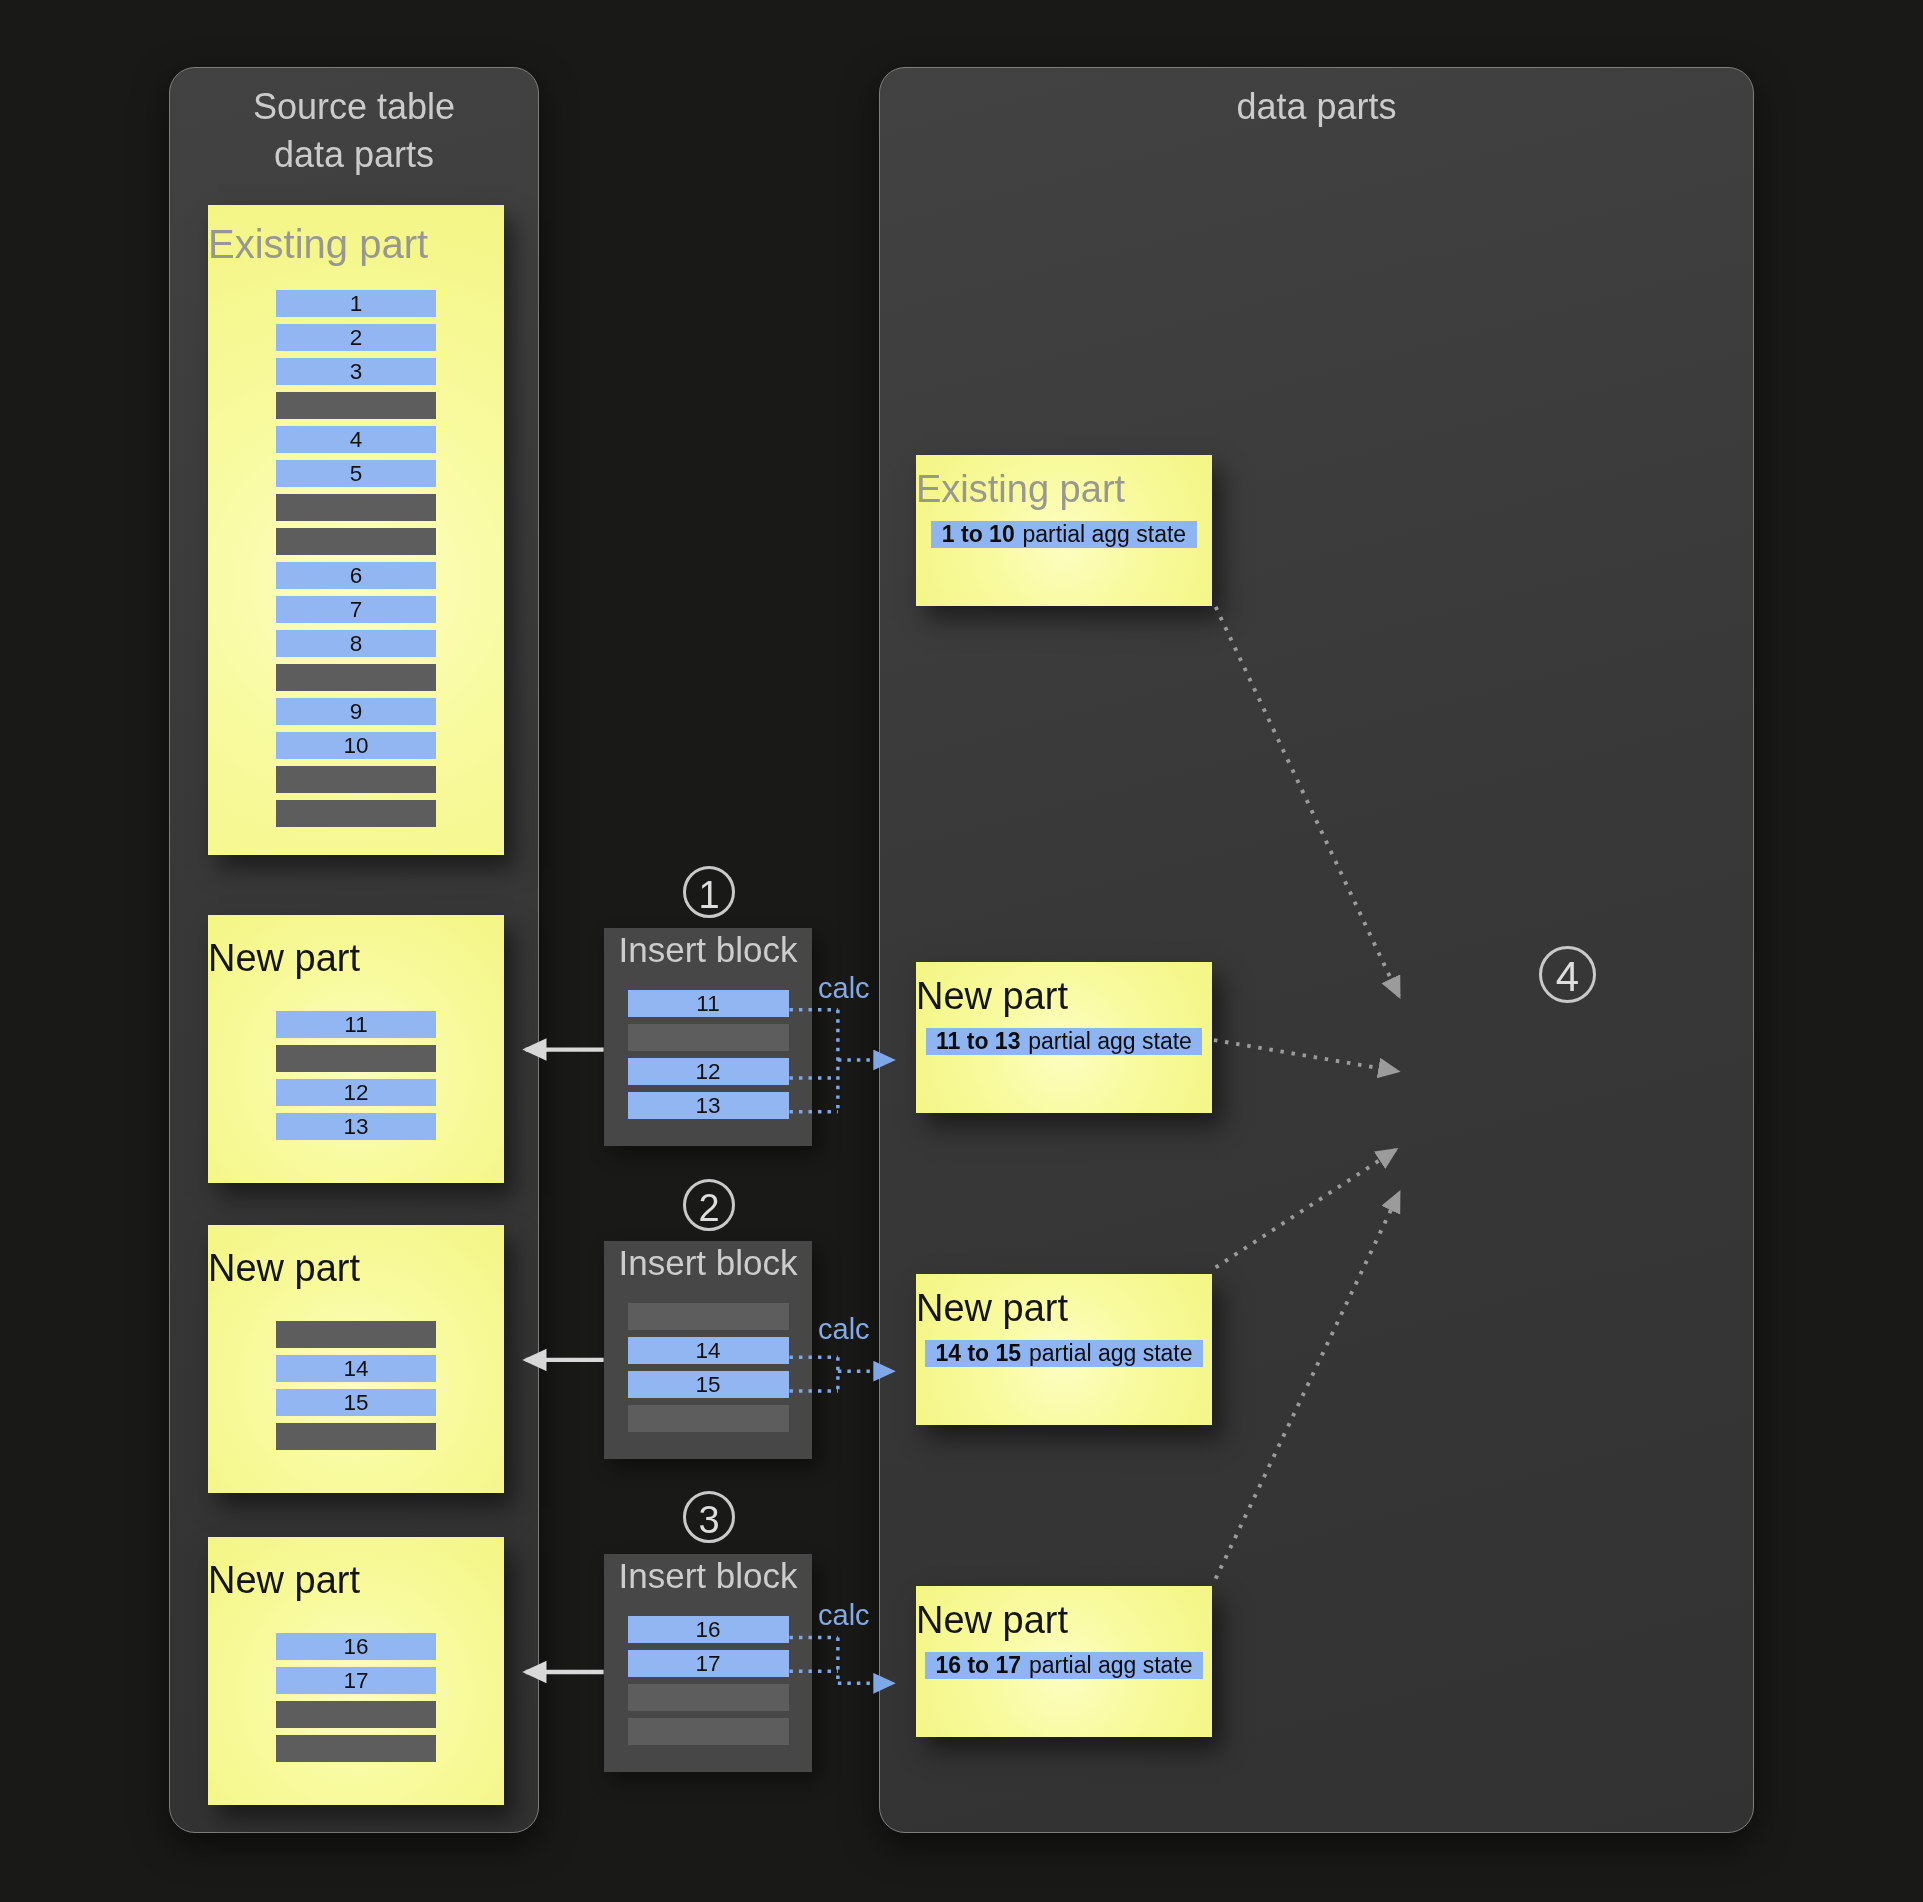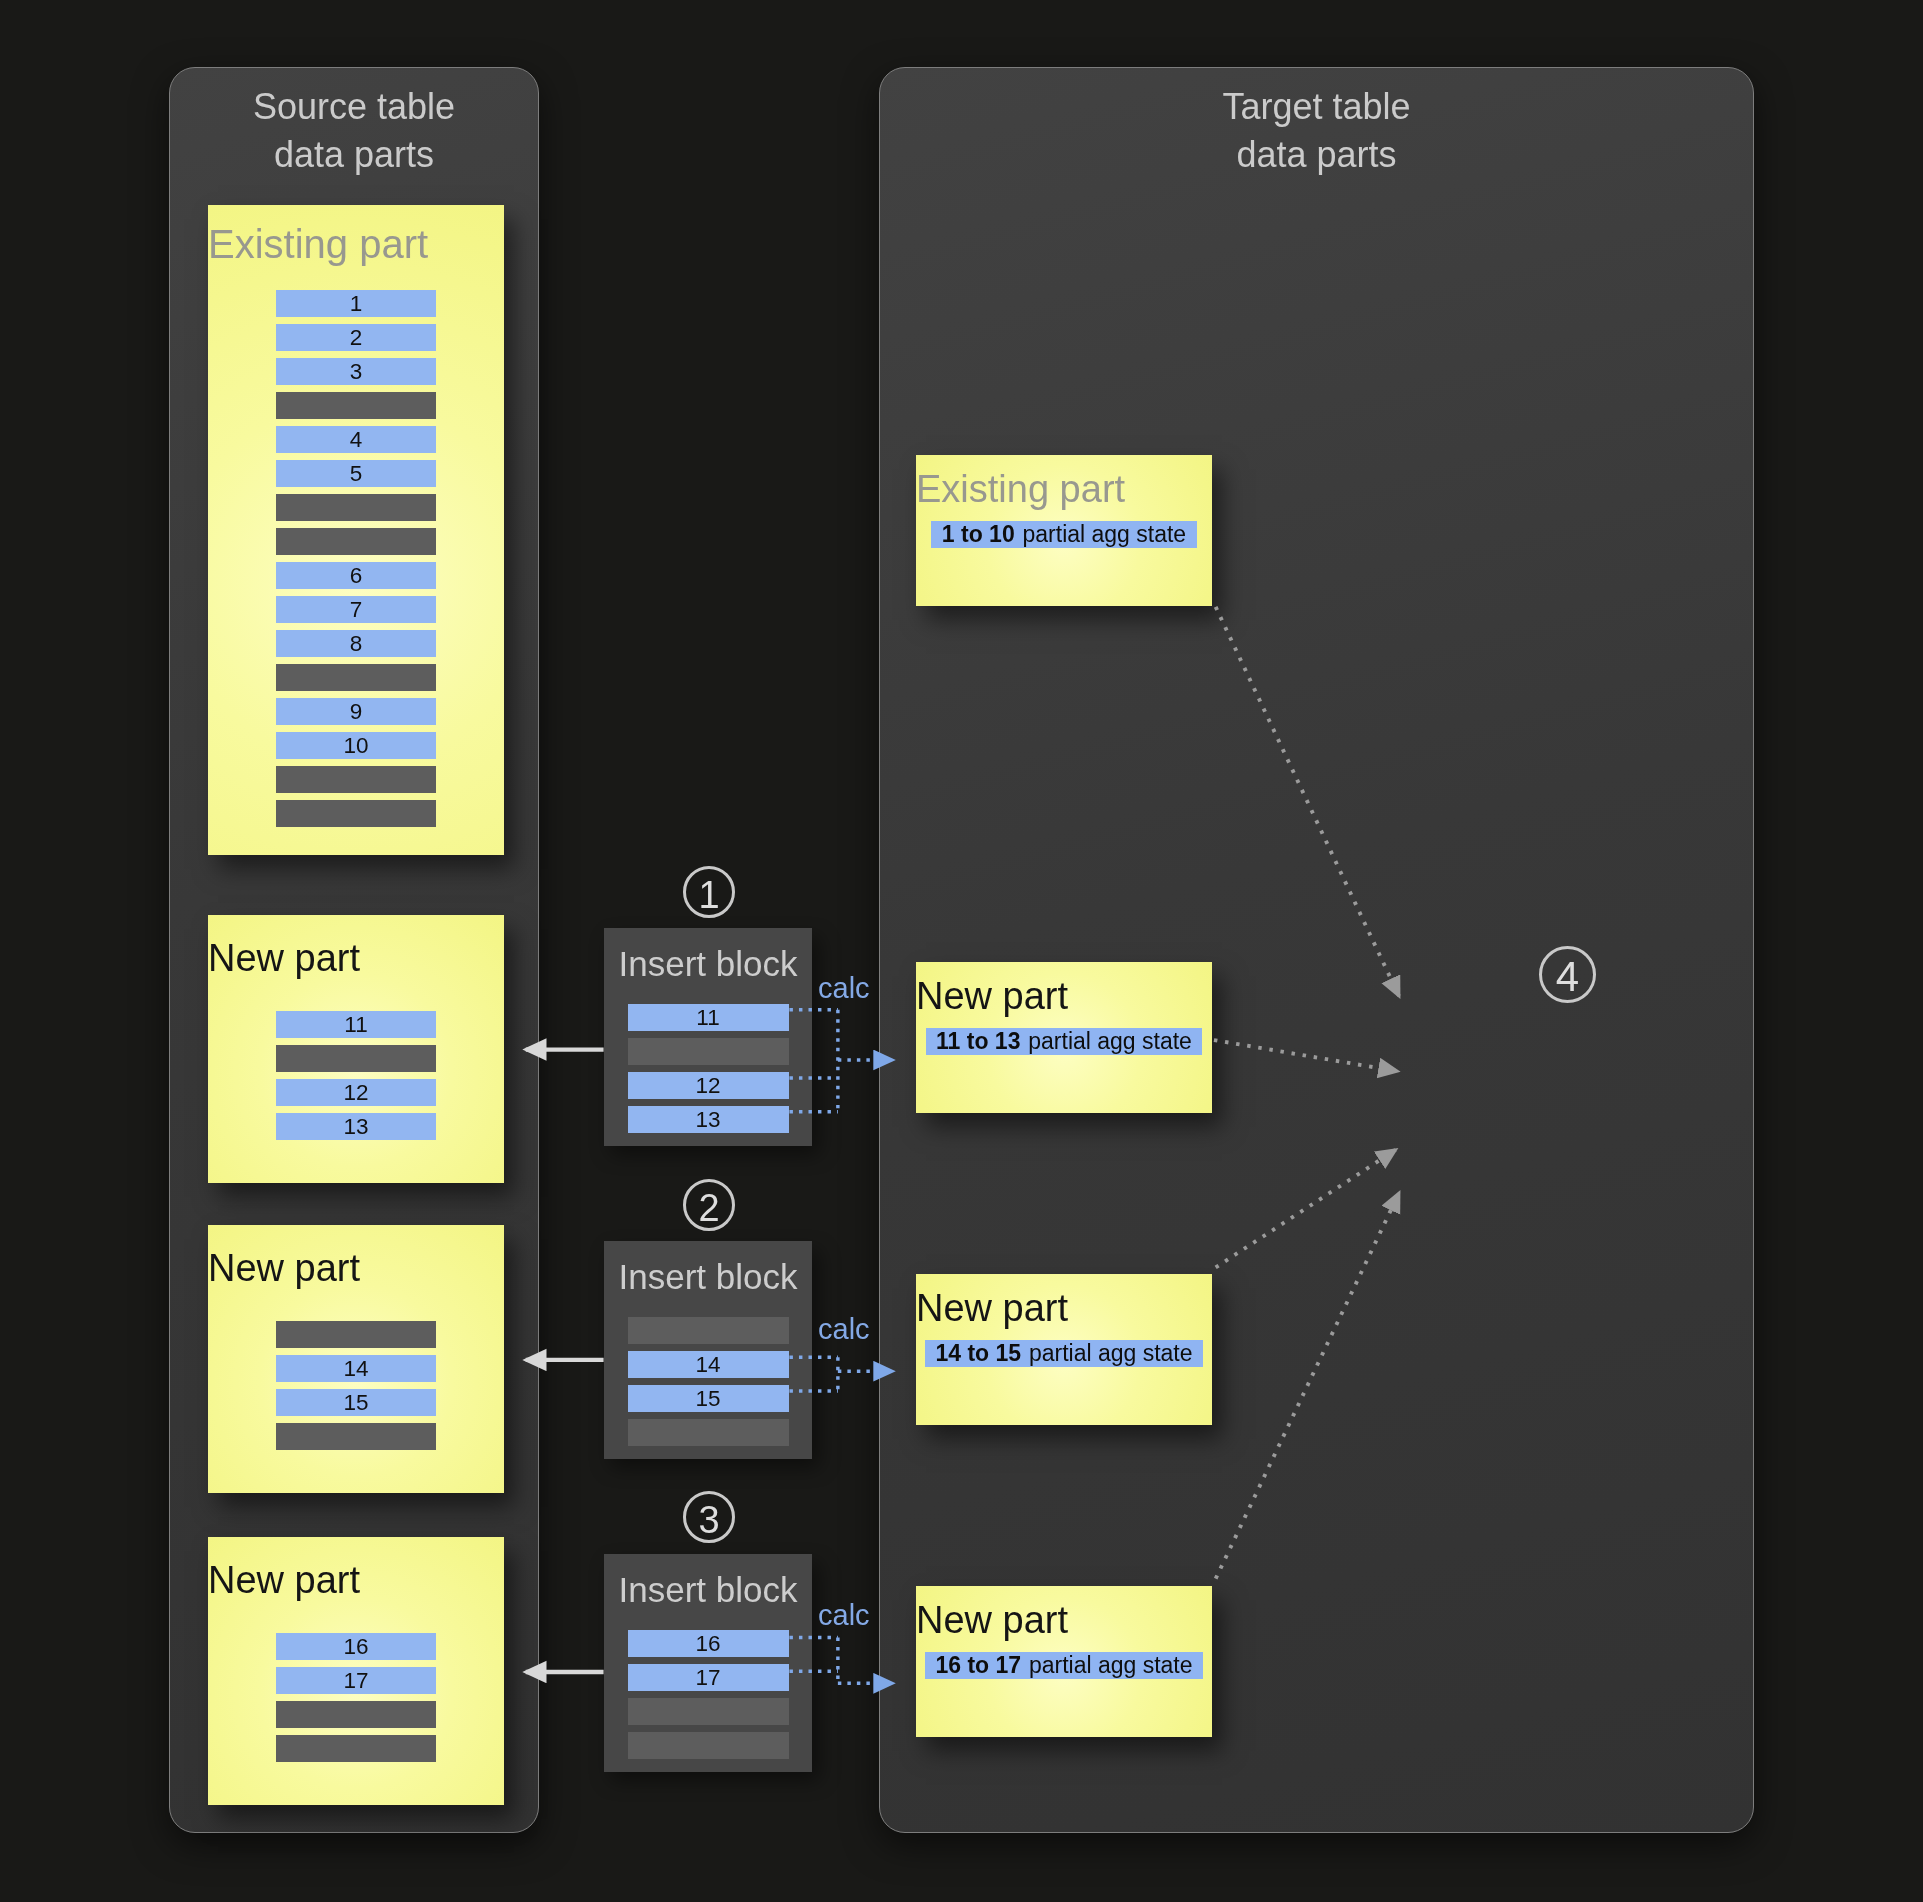--- a/index.html
+++ b/index.html
@@ -33,21 +33,21 @@
   .rows{line-height:0;}
   .row{width:160px;height:27px;margin:0 auto 7px auto;text-align:center;
        font-size:22.5px;line-height:27px;color:#111;}
   .row-data{background:#92b6f1;}
   .row-empty{background:#5d5d5d;}
 
   
   .iblock{position:absolute;left:604px;width:208px;height:218px;background:#474747;
           box-shadow:7px 8.6px 19px rgba(0,0,0,.45);}
   #ib1{top:928px;} #ib2{top:1241px;} #ib3{top:1554px;}
-  .iblock-title{margin-top:17px;text-align:center;color:#cdcdcd;font-size:35px;line-height:38px;}
+  .iblock-title{margin-top:3px;text-align:center;color:#cdcdcd;font-size:35px;line-height:38px;}
   .iblock .rows{margin-top:21px;}
   .iblock .row{width:161px;}
 
   
   .step-badge{position:absolute;width:52px;height:52px;border:3.5px solid #c9c9c9;border-radius:50%;
               color:#dedede;font-size:38px;line-height:52px;text-align:center;box-sizing:border-box;}
   #step1{left:683px;top:866px;} #step2{left:683px;top:1179px;} #step3{left:683px;top:1491px;}
   #step4{left:1539px;top:946px;width:57px;height:57px;font-size:42px;line-height:55px;}
 
   
@@ -131,21 +131,20 @@
       <div class="row row-data">16</div>
           <div class="row row-data">17</div>
           <div class="row row-empty"></div>
           <div class="row row-empty"></div>
         </div>
     </div>
   </div>
 
   <div class="panel" id="target-panel">
     <div class="panel-title">
-      <div>Target table</div>
       <div>data parts</div>
     </div>
 
     <div class="part tgt-part" id="tgt-existing">
       <div class="part-title muted">Existing part</div>
       <div class="strip-wrap">
         <span class="strip"><span class="range">1 to 10</span><span class="state">partial agg state</span></span>
       </div>
     </div>
 

